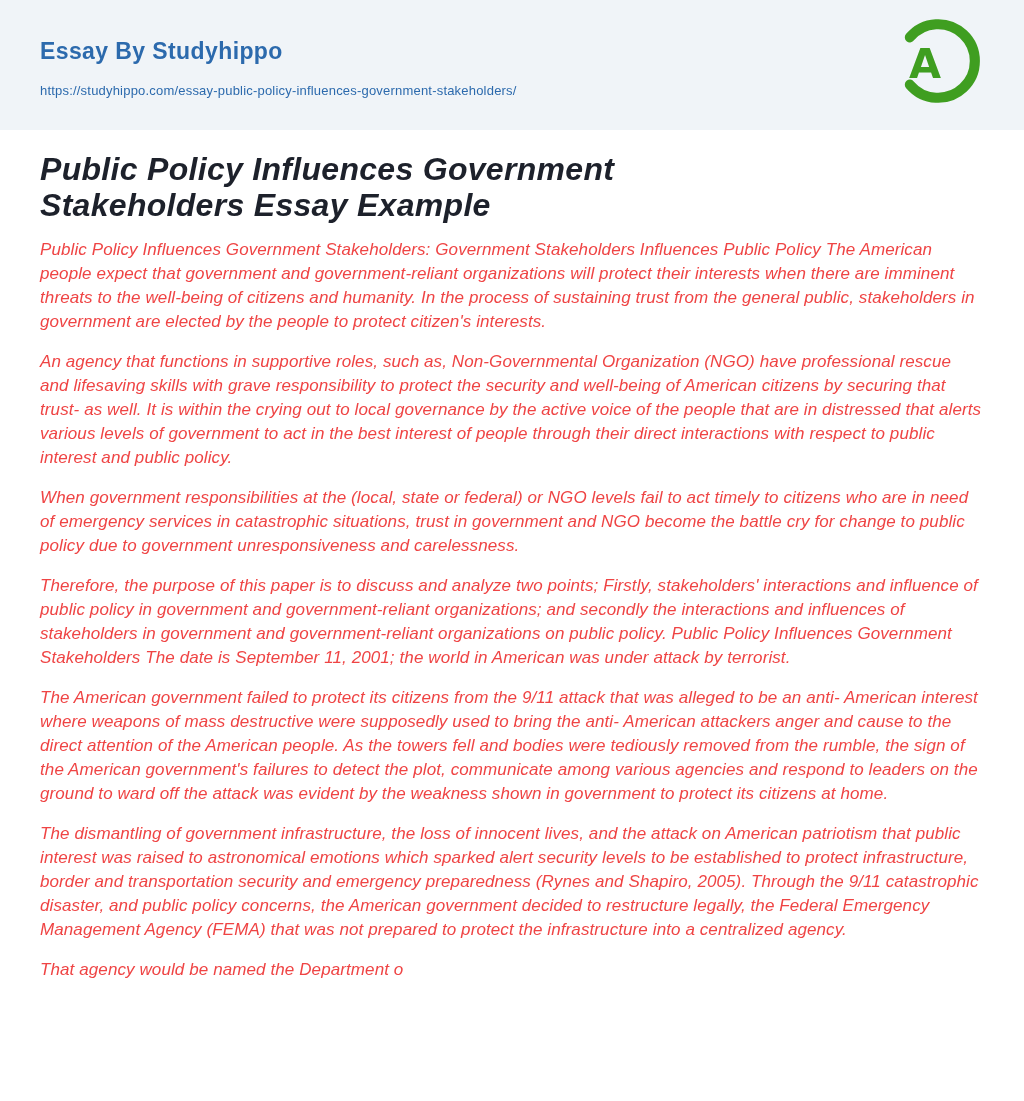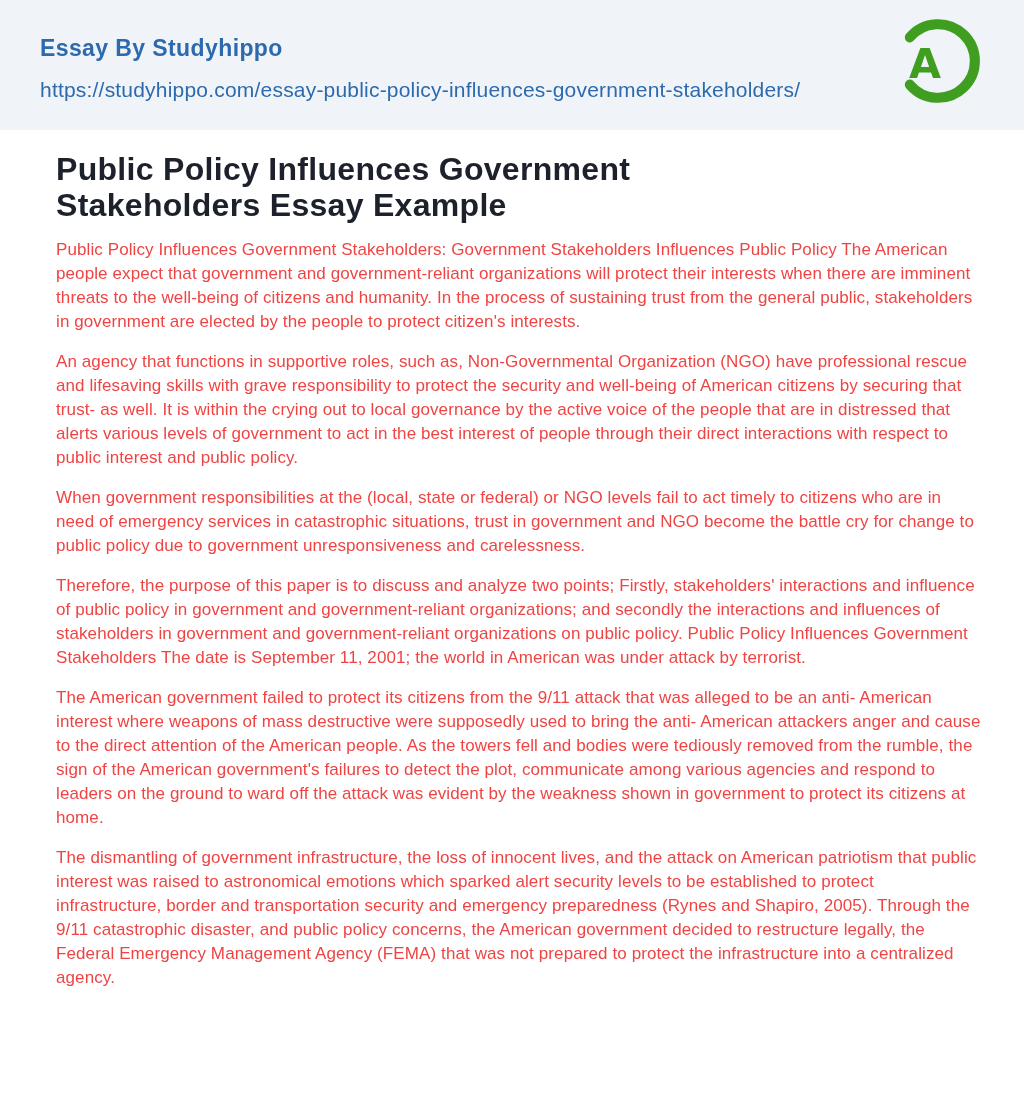--- a/index.html
+++ b/index.html
@@ -22,34 +22,35 @@
   .header-text { padding-top: 6px; }
   .site-title {
     color: #2c6aad;
     font-size: 23px;
     font-weight: 700;
     letter-spacing: 0.4px;
     margin-bottom: 16px;
   }
   .page-url {
     color: #2c6aad;
-    font-size: 21px;
+    font-size: 13px;
     font-weight: 400;
     letter-spacing: 0.2px;
     text-decoration: none;
     display: inline-block;
   }
   .logo {
     width: 92px;
     height: 92px;
     flex: 0 0 auto;
     margin-top: -8px;
   }
   .main {
-    padding: 21px 40px 0 56px;
+    padding: 21px 40px 0 40px;
+    font-style: italic;
   }
   .article-title {
     color: #1d212b;
     font-size: 32px;
     line-height: 36px;
     font-weight: 700;
     letter-spacing: 0.3px;
     max-width: 780px;
     margin-bottom: 15px;
   }
@@ -80,14 +81,15 @@
 
 <main class="main">
   <h1 class="article-title">Public Policy Influences Government Stakeholders Essay Example</h1>
   <div class="article-body">
     <p>Public Policy Influences Government Stakeholders: Government Stakeholders Influences Public Policy The American people expect that government and government-reliant organizations will protect their interests when there are imminent threats to the well-being of citizens and humanity. In the process of sustaining trust from the general public, stakeholders in government are elected by the people to protect citizen's interests.</p>
     <p>An agency that functions in supportive roles, such as, Non-Governmental Organization (NGO) have professional rescue and lifesaving skills with grave responsibility to protect the security and well-being of American citizens by securing that trust- as well. It is within the crying out to local governance by the active voice of the people that are in distressed that alerts various levels of government to act in the best interest of people through their direct interactions with respect to public interest and public policy.</p>
     <p>When government responsibilities at the (local, state or federal) or NGO levels fail to act timely to citizens who are in need of emergency services in catastrophic situations, trust in government and NGO become the battle cry for change to public policy due to government unresponsiveness and carelessness.</p>
     <p>Therefore, the purpose of this paper is to discuss and analyze two points; Firstly, stakeholders' interactions and influence of public policy in government and government-reliant organizations; and secondly the interactions and influences of stakeholders in government and government-reliant organizations on public policy. Public Policy Influences Government Stakeholders The date is September 11, 2001; the world in American was under attack by terrorist.</p>
     <p>The American government failed to protect its citizens from the 9/11 attack that was alleged to be an anti- American interest where weapons of mass destructive were supposedly used to bring the anti- American attackers anger and cause to the direct attention of the American people. As the towers fell and bodies were tediously removed from the rumble, the sign of the American government's failures to detect the plot, communicate among various agencies and respond to leaders on the ground to ward off the attack was evident by the weakness shown in government to protect its citizens at home.</p>
     <p>The dismantling of government infrastructure, the loss of innocent lives, and the attack on American patriotism that public interest was raised to astronomical emotions which sparked alert security levels to be established to protect infrastructure, border and transportation security and emergency preparedness (Rynes and Shapiro, 2005). Through the 9/11 catastrophic disaster, and public policy concerns, the American government decided to restructure legally, the Federal Emergency Management Agency (FEMA) that was not prepared to protect the infrastructure into a centralized agency.</p>
+    <p>That agency would be named the Department o</p>
   </div>
 </main>
 
 </body></html>

